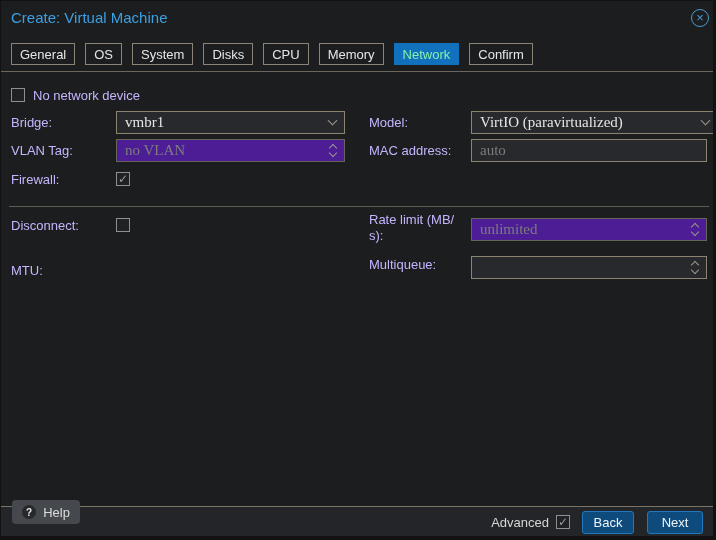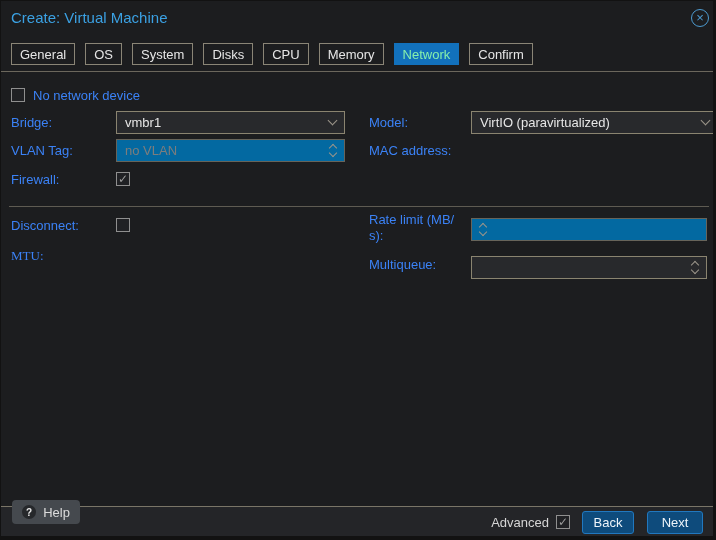--- a/index.html
+++ b/index.html
@@ -30,30 +30,30 @@
     background:transparent; white-space:nowrap;
   }
   .tab.active { background:#1271bc; border-color:#1271bc; color:#86efac; }
 
   
   .sep { position:absolute; height:1px; background:#6b675c; }
   .sep-tabs { left:0; top:70px; width:714px; }
   .sep-mid  { left:8px; top:205px; width:700px; background:#5e5b52; }
 
   
-  .lbl { position:absolute; font-size:13px; color:#3b82f6; line-height:16px; }
+  .lbl { position:absolute; font-size:13px; color:#c4b5fd; line-height:16px; }
   .lbl-nonet      { left:32px;  top:87px; }
   .lbl-bridge     { left:10px;  top:114px; }
   .lbl-model      { left:368px; top:114px; }
   .lbl-vlan       { left:10px;  top:142px; }
   .lbl-mac        { left:368px; top:142px; }
   .lbl-firewall   { left:10px;  top:171px; }
   .lbl-disconnect { left:10px;  top:217px; }
   .lbl-rate       { left:368px; top:211px; width:92px; word-break:break-all; }
-  .lbl-mtu        { left:10px;  top:247px;font-family:Liberation Serif, serif; }
+  .lbl-mtu        { left:10px;  top:262px; }
   .lbl-multiqueue { left:368px; top:256px; }
 
   
   .cb {
     position:absolute; width:14px; height:14px;
     border:1px solid #8f8f8f; background:#202124;
     display:flex; align-items:center; justify-content:center; cursor:pointer;
   }
   .cb.checked::before {
     content:"✓"; font-family:"DejaVu Sans", sans-serif;
@@ -61,24 +61,24 @@
   }
   .cb-nonet      { left:10px;  top:87px; }
   .cb-firewall   { left:115px; top:171px; }
   .cb-disconnect { left:115px; top:217px; }
 
   
   .field {
     position:absolute; height:23px; background:#28292c;
     border:1px solid #8a8470; display:flex; align-items:center;
   }
-  .field.dim { border-color:#67645a; background:#0369a1; }
+  .field.dim { border-color:#67645a; background:#4c1d95; }
   .field input {
     flex:1; min-width:0; height:100%; background:transparent; border:0; outline:0;
-    padding:0 4px 0 8px; color:#e6e6e6; font-size:13px; font-family:Liberation Sans, sans-serif;
+    padding:0 4px 0 8px; color:#e6e6e6; font-size:15px; font-family:Liberation Serif, serif;
   }
   .field input::placeholder { color:#7d7d7d; opacity:1; }
   .f-bridge     { left:115px; top:110px; width:229px; }
   .f-model      { left:470px; top:110px; width:247px; }
   .f-vlan       { left:115px; top:138px; width:229px; }
   .f-mac        { left:470px; top:138px; width:236px; }
   .f-rate       { left:470px; top:217px; width:236px; }
   .f-mtu        { left:115px; top:243px; width:229px; }
   .f-multiqueue { left:470px; top:255px; width:236px; }
 
@@ -162,31 +162,35 @@
   <div class="lbl lbl-vlan">VLAN Tag:</div>
   <div class="field dim f-vlan">
     <input placeholder="no VLAN" style="">
     <div class="spin">
       <span class="chev up"></span>
       <span class="chev down"></span>
     </div>
   </div>
 
   <div class="lbl lbl-mac">MAC address:</div>
+  <div class="field f-mac">
+    <input placeholder="auto" style="">
+  </div>
 
   <div class="lbl lbl-firewall">Firewall:</div>
   <div class="cb cb-firewall checked"></div>
 
   <div class="sep sep-mid"></div>
 
   <div class="lbl lbl-disconnect">Disconnect:</div>
   <div class="cb cb-disconnect"></div>
 
   <div class="lbl lbl-rate">Rate limit (MB/s):</div>
   <div class="field dim f-rate">
+    <input placeholder="unlimited" style="">
     <div class="spin">
       <span class="chev up"></span>
       <span class="chev down"></span>
     </div>
   </div>
 
   <div class="lbl lbl-mtu">MTU:</div>
 
   <div class="lbl lbl-multiqueue">Multiqueue:</div>
   <div class="field f-multiqueue">

